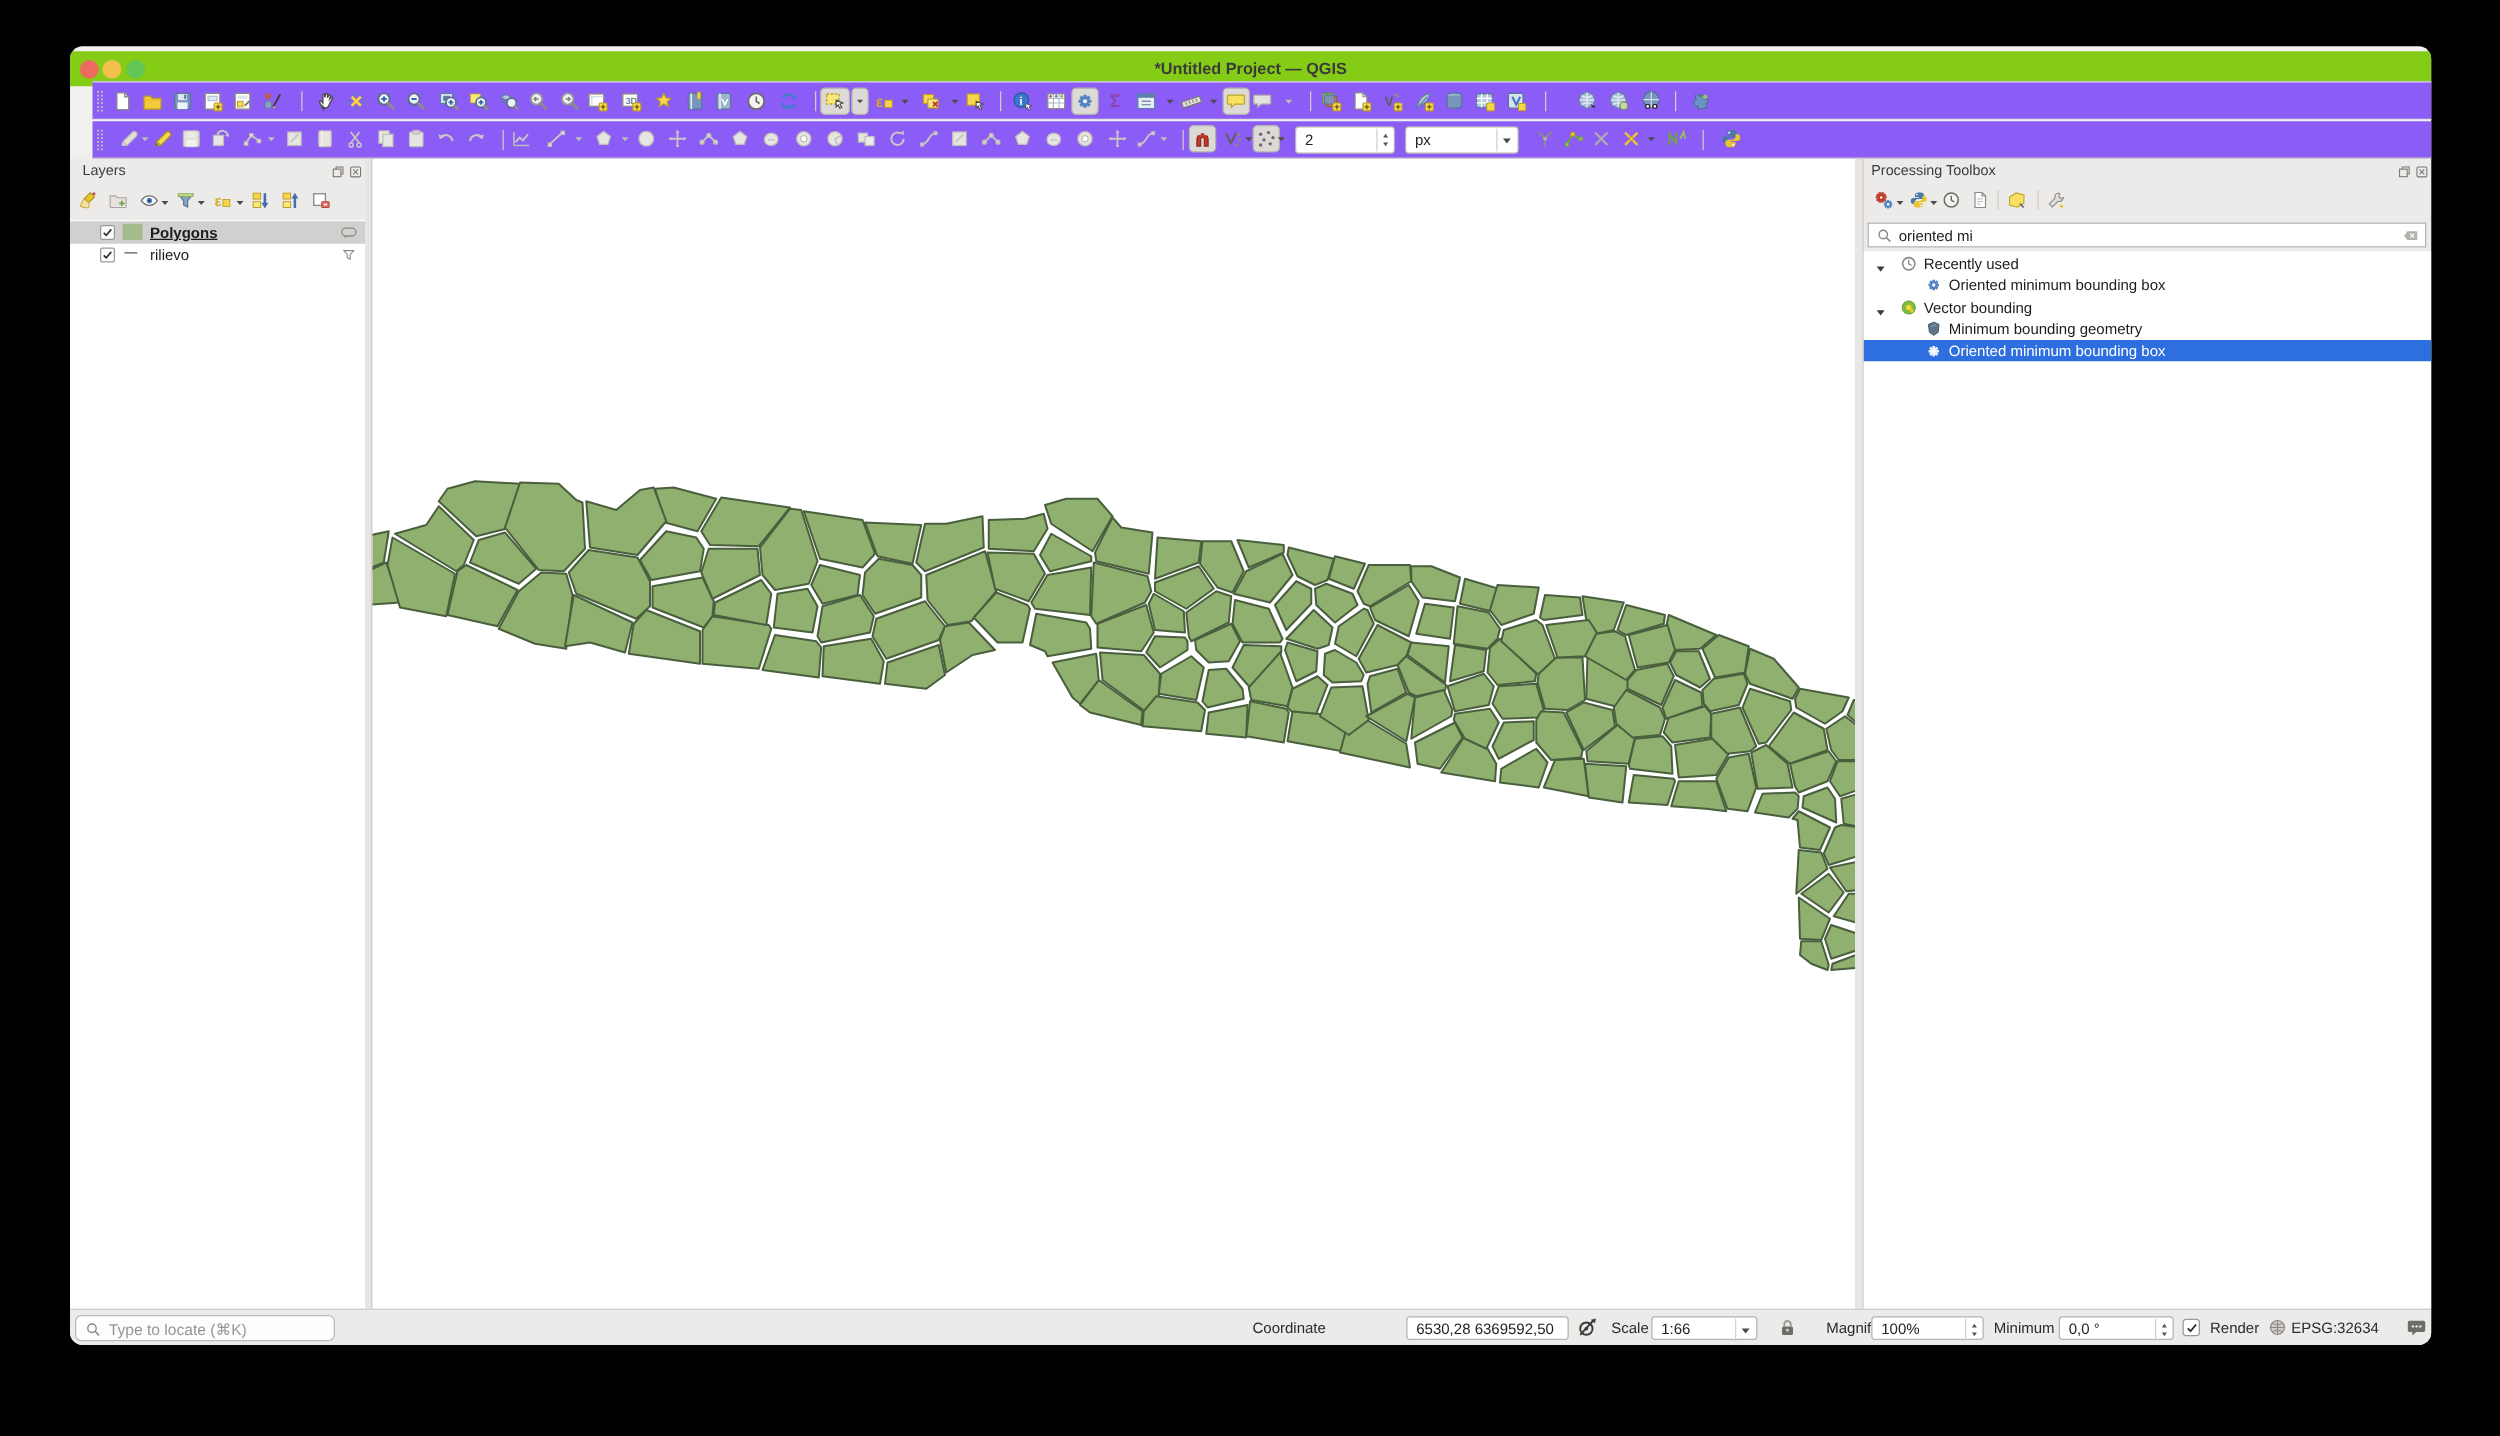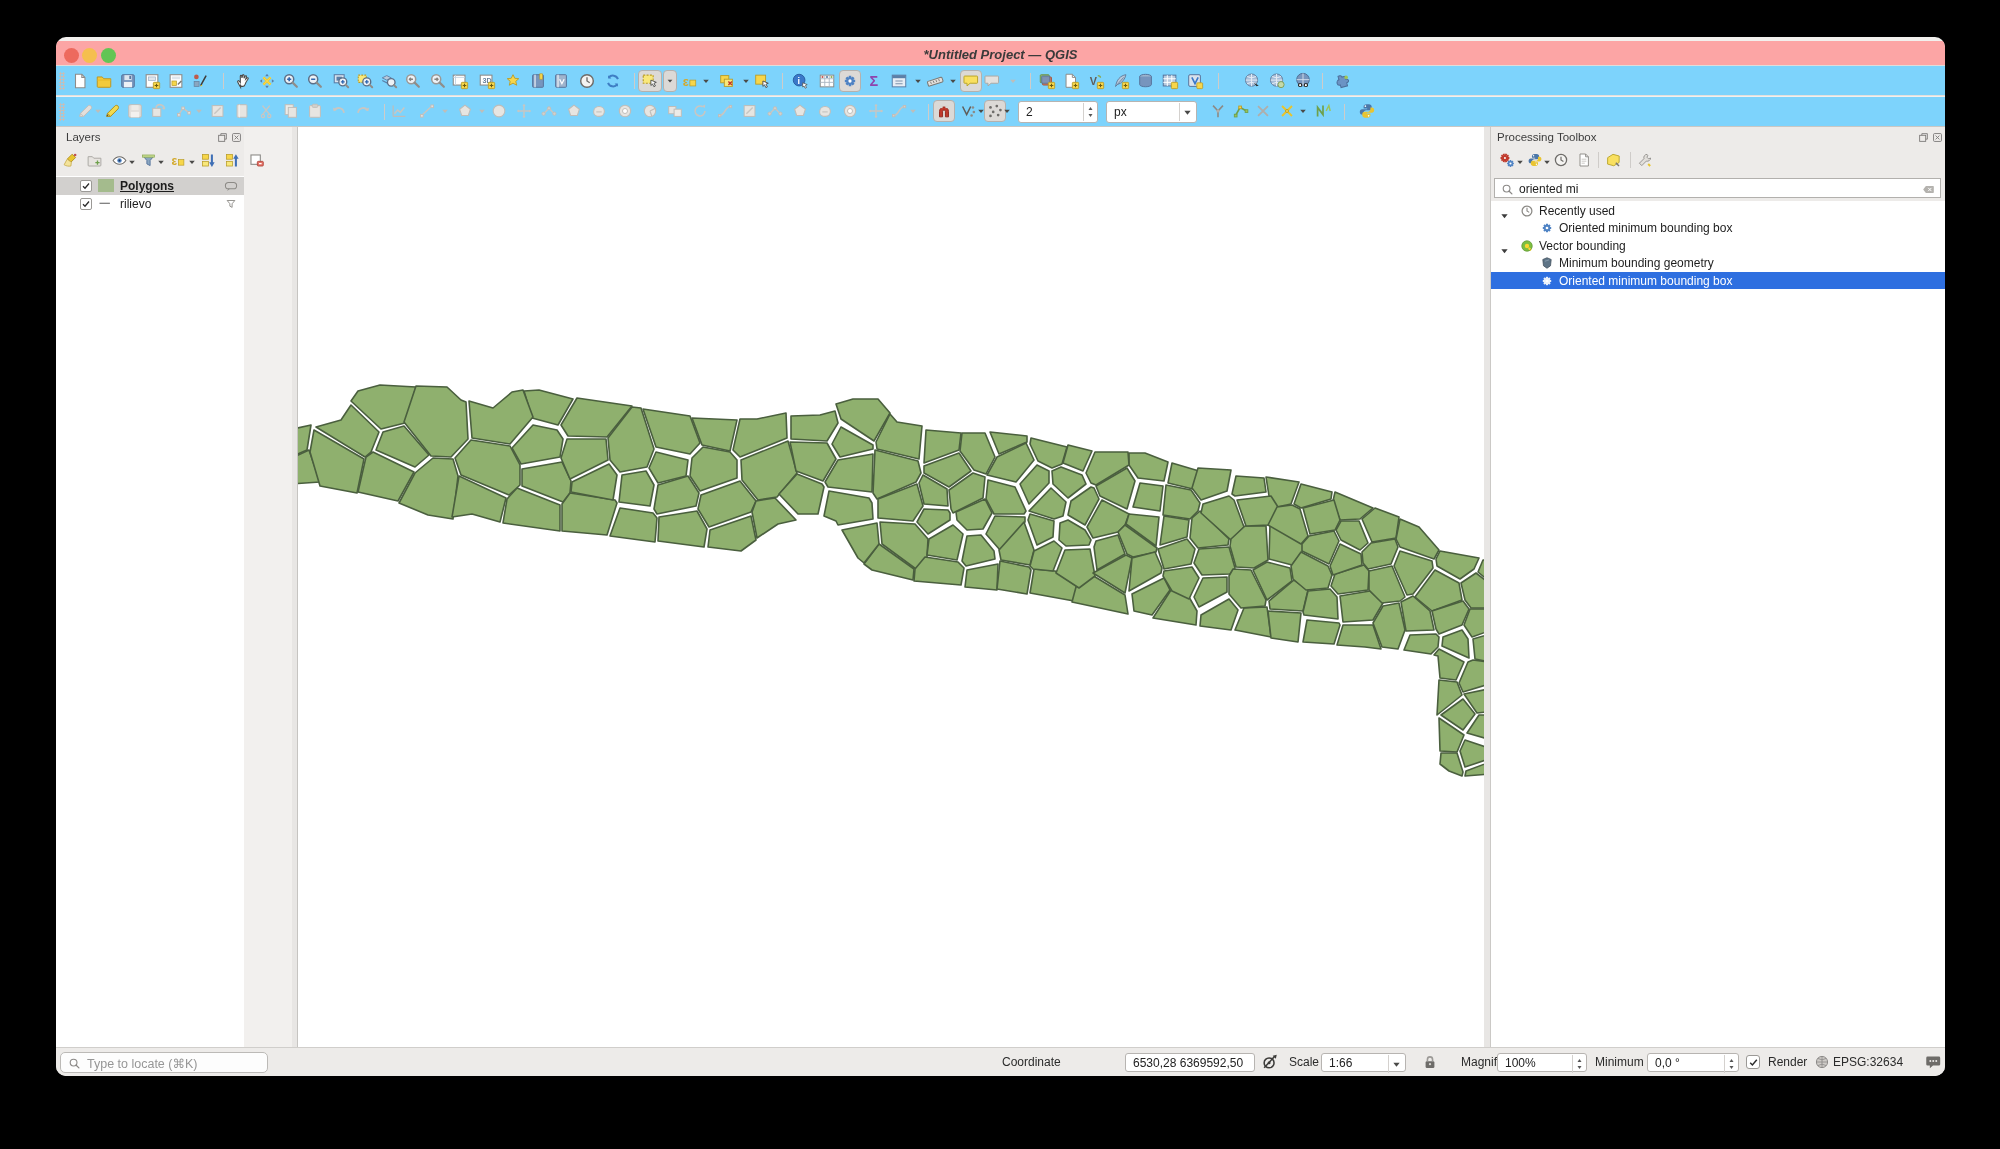--- a/index.html
+++ b/index.html
@@ -1,26 +1,26 @@
 <!DOCTYPE html>
 <html><head>
 <meta charset="utf-8">
 <style>
   * { margin:0; padding:0; box-sizing:border-box; }
   html,body { width:2000px; height:1149px; background:#000; overflow:hidden;
     font-family:"Liberation Sans", sans-serif; -webkit-font-smoothing:antialiased; }
   .window { position:absolute; left:56px; top:37px; width:1889px; height:1039px;
     background:#f2f0ee; border-radius:10px; overflow:hidden; }
   
-  .titlebar { position:absolute; left:0; top:4px; width:100%; height:28px; background:#fca5a5;font-style:italic; }
+  .titlebar { position:absolute; left:0; top:4px; width:100%; height:28px; background:#84cc16; }
   .tl { position:absolute; top:6.5px; width:15px; height:15px; border-radius:50%; }
   .win-title { position:absolute; left:0; right:0; top:0; height:28px; line-height:28px;
     text-align:center; font-size:13px; font-weight:bold; color:#3a3a3a; }
   
-  .tbrow { position:absolute; left:0; width:100%; height:31px; background:#7dd3fc; }
+  .tbrow { position:absolute; left:18px; width:100%; height:31px; background:#8b5cf6; }
   #tb1 { top:28px; border-top:1px solid #e0ddda; border-bottom:1px solid #e3e0dd; }
   #tb2 { top:60px; height:30px; border-bottom:1px solid #c9c7c4; }
   .tbtn { position:absolute; width:22px; height:22px; top:4px; border-radius:4px;
     display:flex; align-items:center; justify-content:center; }
   #tb2 .tbtn { top:3px; }
   .tbtn.pressed { background:#dcd9d6; border:1px solid #b4b1ae; }
   .tbtn svg { display:block; }
   .tsep { position:absolute; top:7px; width:1px; height:16px; background:#cfccc9; }
   .thandle { position:absolute; top:6px; width:6px; height:18px;
     background-image:radial-gradient(circle, #c2bfbc 1px, transparent 1.1px);
@@ -31,21 +31,21 @@
   .tspin, .tcombo { position:absolute; top:4px; height:22px; background:#fff;
     border:1px solid #b7b4b1; border-radius:3px; font-size:12px; color:#222; }
   .tspin .v, .tcombo .v { position:absolute; left:7px; top:3px; }
   .stepper { position:absolute; right:1px; top:1px; width:13px; height:18px;
     border-left:1px solid #d4d1ce; display:flex; flex-direction:column; align-items:center; justify-content:center; gap:2px; }
   .combo-arrow { position:absolute; right:1px; top:1px; width:16px; height:18px;
     border-left:1px solid #d4d1ce; display:flex; align-items:center; justify-content:center; }
   
   .main { position:absolute; left:0; top:90px; width:100%; height:920px; }
   .panel { position:absolute; top:0; height:100%; background:#edebe9; }
-  #layers-panel { left:0; width:188px; }
+  #layers-panel { left:0; width:236px; }
   #proc-panel { left:1434px; width:455px; border-left:1px solid #cbc9c6; }
   .splitter { position:absolute; top:0; height:100%; background:#e8e6e4; }
   #split-l { left:236px; width:6px; border-right:1px solid #c6c4c1; }
   #split-r { left:1428px; width:6px; }
   #canvas { position:absolute; left:242px; top:0; width:1186px; height:920px; background:#fff; }
   .panel-title { position:absolute; top:0; left:0; right:0; height:20px; font-size:11.5px;
     color:#3c3c3c; line-height:20px; }
   .panel-btns { position:absolute; top:4px; right:2px; display:flex; gap:2px; }
   .pbtn { width:12px; height:12px; display:flex; align-items:center; justify-content:center; }
   .ptool { position:absolute; left:0; top:20px; height:26px; right:0; }

